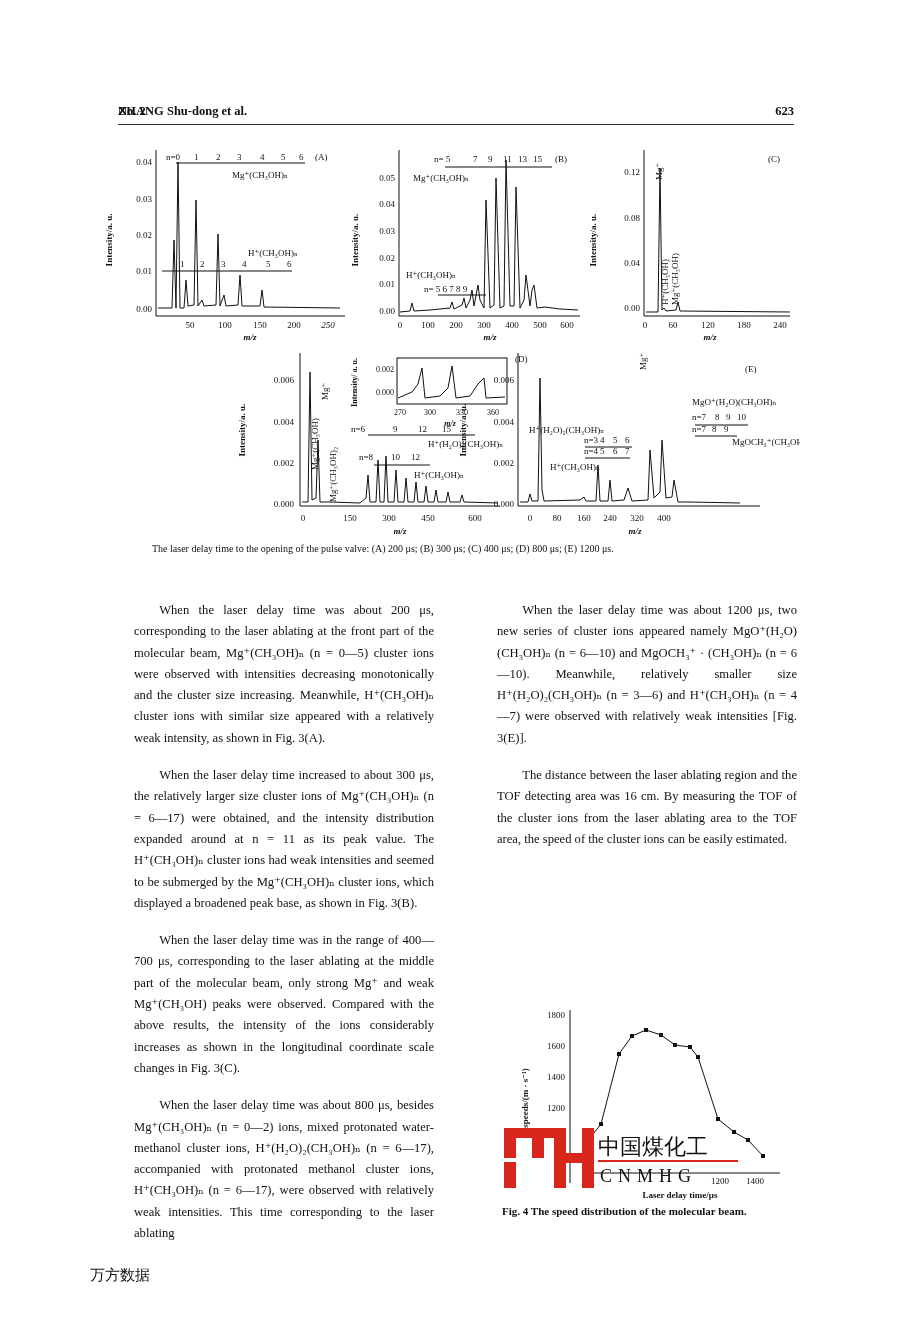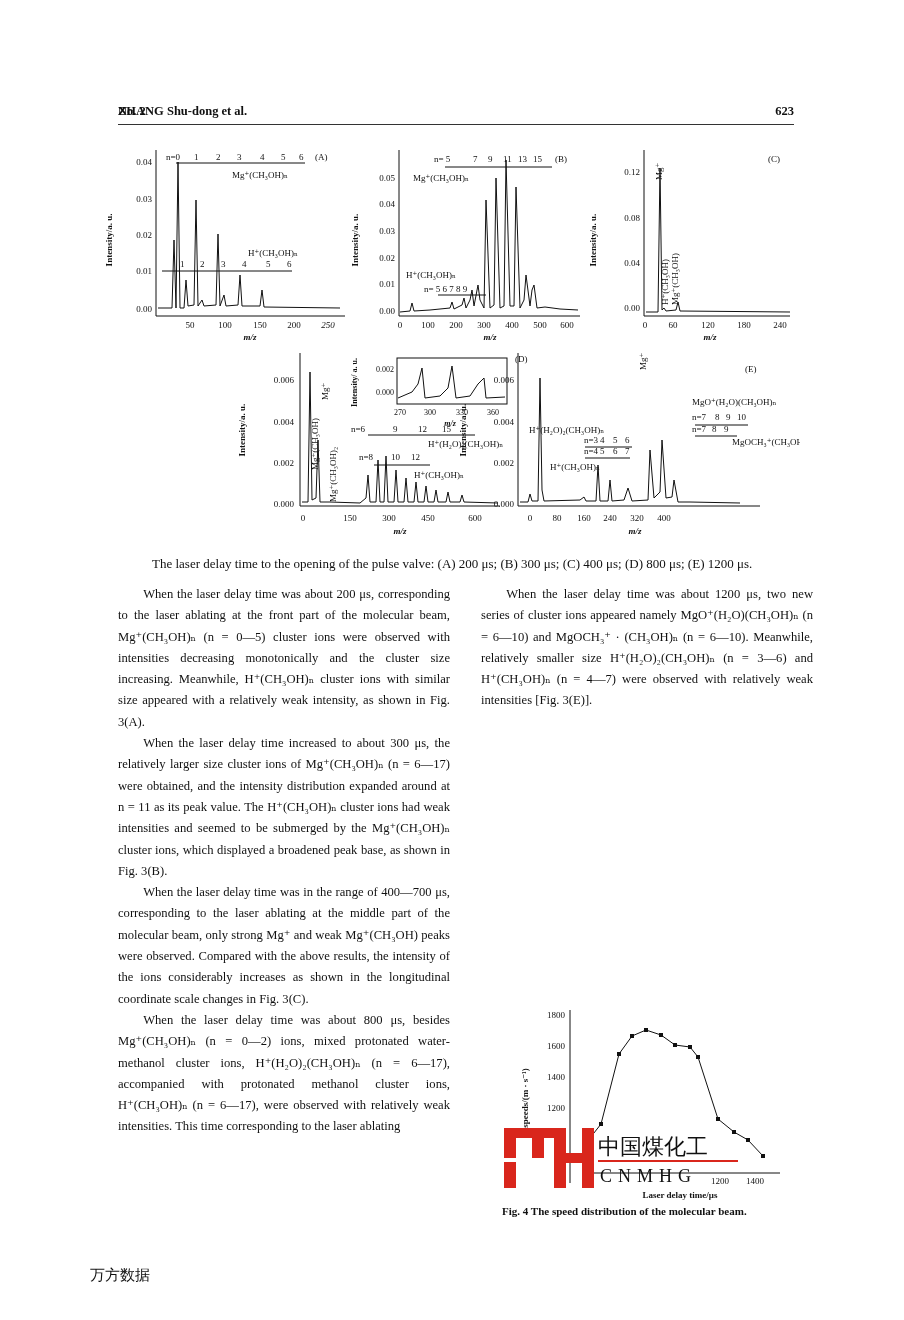--- a/index.html
+++ b/index.html
@@ -5,23 +5,23 @@
   html,body{margin:0;padding:0;background:#fff;}
   body{width:904px;height:1320px;position:relative;overflow:hidden;font-family:"Liberation Serif","DejaVu Serif",serif;color:#111;}
   .header{position:absolute;left:118px;top:104px;width:676px;height:20px;font-size:12.5px;font-weight:bold;}
   .header .l{position:absolute;left:0;top:0;}
   .header .c{position:absolute;left:0;right:13px;text-align:left;top:0;}
   .header .r{position:absolute;right:0;top:0;}
   .hrule{position:absolute;left:118px;top:124px;width:676px;height:1px;background:#333;}
   svg text{font-family:"Liberation Serif","DejaVu Serif",serif;fill:#111;}
   .caption{position:absolute;left:118px;top:541px;width:700px;}
   .caption .t{font-size:12px;font-weight:bold;}
-  .caption .s{font-size:13px;margin-left:34px;margin-top:15px;}
+  .caption .s{font-size:10px;margin-left:34px;margin-top:2px;}
   .col{position:absolute;font-size:12.6px;line-height:21.3px;text-align:justify;}
-  .col p{margin:0;}
+  .col p{margin:16px;}
   .col p.ind{text-indent:2em;}
   #colL{left:118px;top:584px;width:332px;}
   #colR{left:481px;top:584px;width:332px;}
   .fig4cap{position:absolute;left:502px;top:1205px;font-size:11px;font-weight:bold;}
   .footer{position:absolute;left:90px;top:1266px;font-family:"DejaVu Sans",sans-serif;font-size:15px;}
   .logo{position:absolute;left:504px;top:1128px;width:270px;height:60px;}
 </style>
 </head>
 <body>
 
@@ -219,20 +219,21 @@
 
 <div id="colL" class="col">
   <p class="ind">When the laser delay time was about 200 μs, corresponding to the laser ablating at the front part of the molecular beam, Mg⁺(CH₃OH)ₙ (n = 0—5) cluster ions were observed with intensities decreasing monotonically and the cluster size increasing. Meanwhile, H⁺(CH₃OH)ₙ cluster ions with similar size appeared with a relatively weak intensity, as shown in Fig. 3(A).</p>
   <p class="ind">When the laser delay time increased to about 300 μs, the relatively larger size cluster ions of Mg⁺(CH₃OH)ₙ (n = 6—17) were obtained, and the intensity distribution expanded around at n = 11 as its peak value. The H⁺(CH₃OH)ₙ cluster ions had weak intensities and seemed to be submerged by the Mg⁺(CH₃OH)ₙ cluster ions, which displayed a broadened peak base, as shown in Fig. 3(B).</p>
   <p class="ind">When the laser delay time was in the range of 400—700 μs, corresponding to the laser ablating at the middle part of the molecular beam, only strong Mg⁺ and weak Mg⁺(CH₃OH) peaks were observed. Compared with the above results, the intensity of the ions considerably increases as shown in the longitudinal coordinate scale changes in Fig. 3(C).</p>
   <p class="ind">When the laser delay time was about 800 μs, besides Mg⁺(CH₃OH)ₙ (n = 0—2) ions, mixed protonated water-methanol cluster ions, H⁺(H₂O)₂(CH₃OH)ₙ (n = 6—17), accompanied with protonated methanol cluster ions, H⁺(CH₃OH)ₙ (n = 6—17), were observed with relatively weak intensities. This time corresponding to the laser ablating</p>
 </div>
 
 <div id="colR" class="col">
   <p class="ind">When the laser delay time was about 1200 μs, two new series of cluster ions appeared namely MgO⁺(H₂O)(CH₃OH)ₙ (n = 6—10) and MgOCH₃⁺ · (CH₃OH)ₙ (n = 6—10). Meanwhile, relatively smaller size H⁺(H₂O)₂(CH₃OH)ₙ (n = 3—6) and H⁺(CH₃OH)ₙ (n = 4—7) were observed with relatively weak intensities [Fig. 3(E)].</p>
+  <p class="ind">The distance between the laser ablating region and the TOF detecting area was 16 cm. By measuring the TOF of the cluster ions from the laser ablating area to the TOF area, the speed of the cluster ions can be easily estimated.</p>
 </div>
 
 <svg style="position:absolute;left:490px;top:998px;" width="320" height="205" viewBox="0 0 320 205">
   <line x1="80" y1="12" x2="80" y2="185" stroke="#111"></line>
   <line x1="100" y1="175" x2="290" y2="175" stroke="#111"></line>
   <text x="38" y="100" transform="rotate(-90 38 100)" text-anchor="middle" font-size="9" font-weight="bold">speeds/(m · s⁻¹)</text>
   <text x="75" y="113" text-anchor="end" font-size="9">1200</text>
   <text x="75" y="82" text-anchor="end" font-size="9">1400</text>
   <text x="75" y="51" text-anchor="end" font-size="9">1600</text>
   <text x="75" y="20" text-anchor="end" font-size="9">1800</text>

